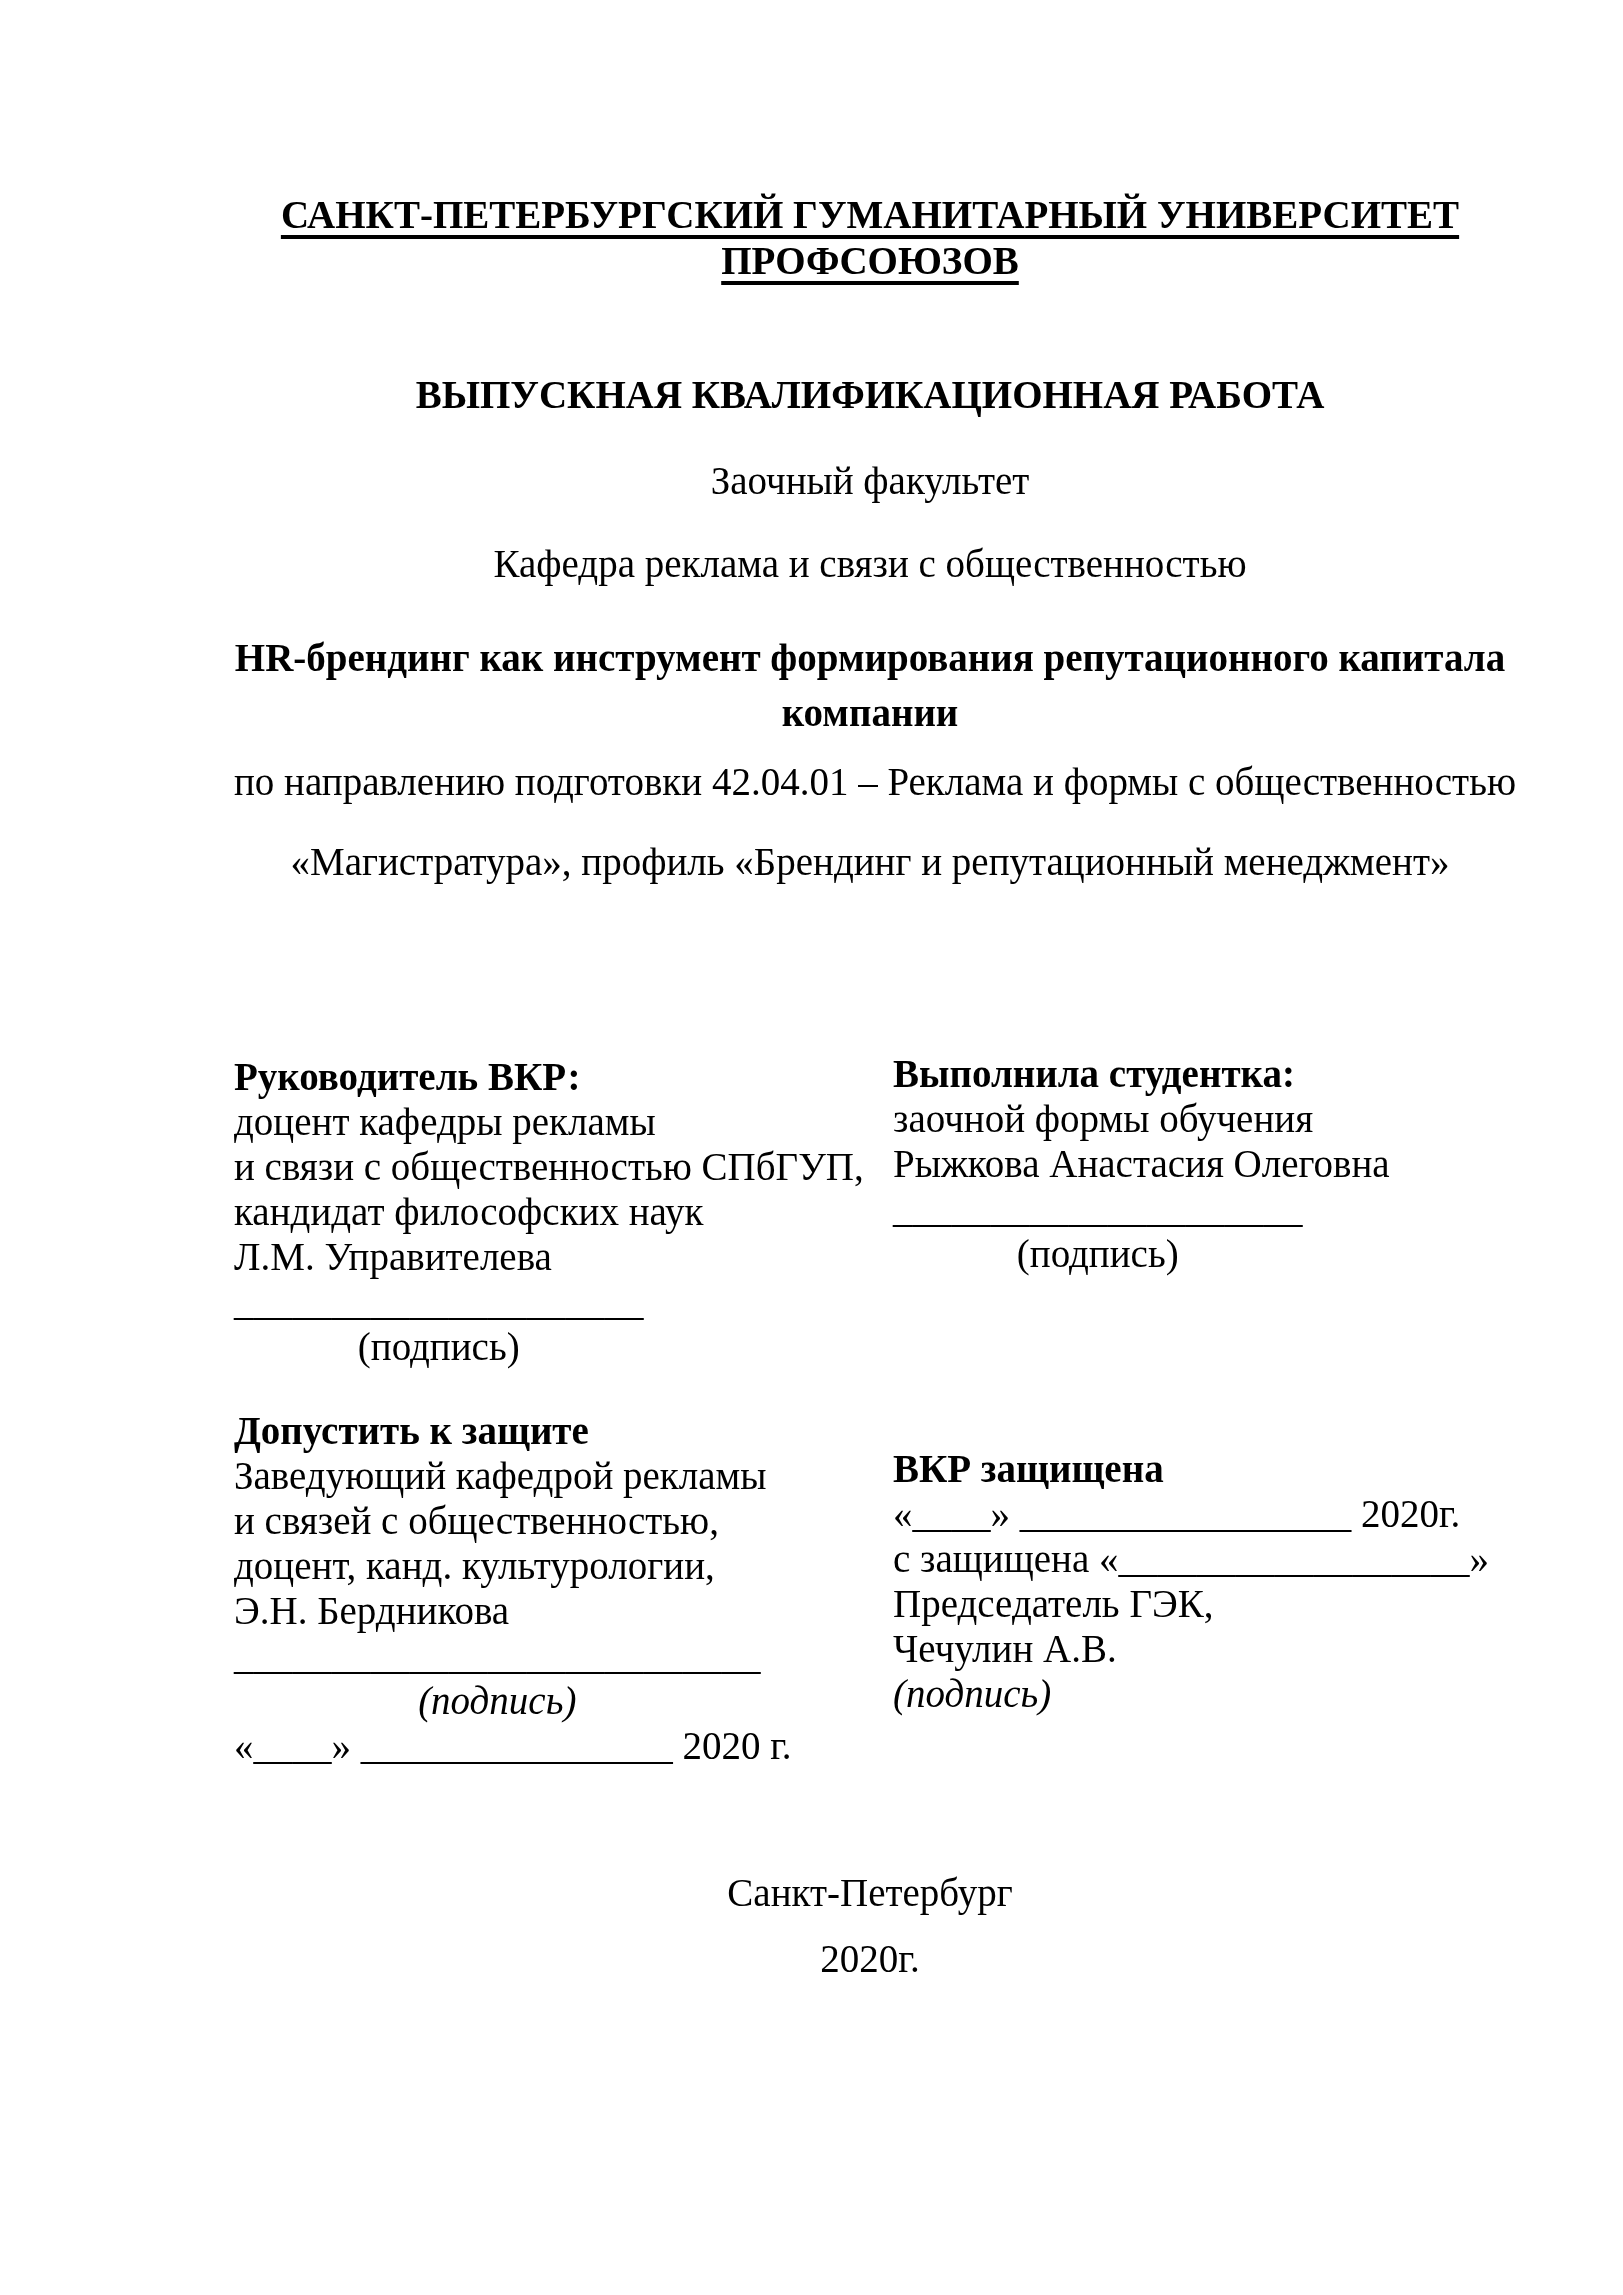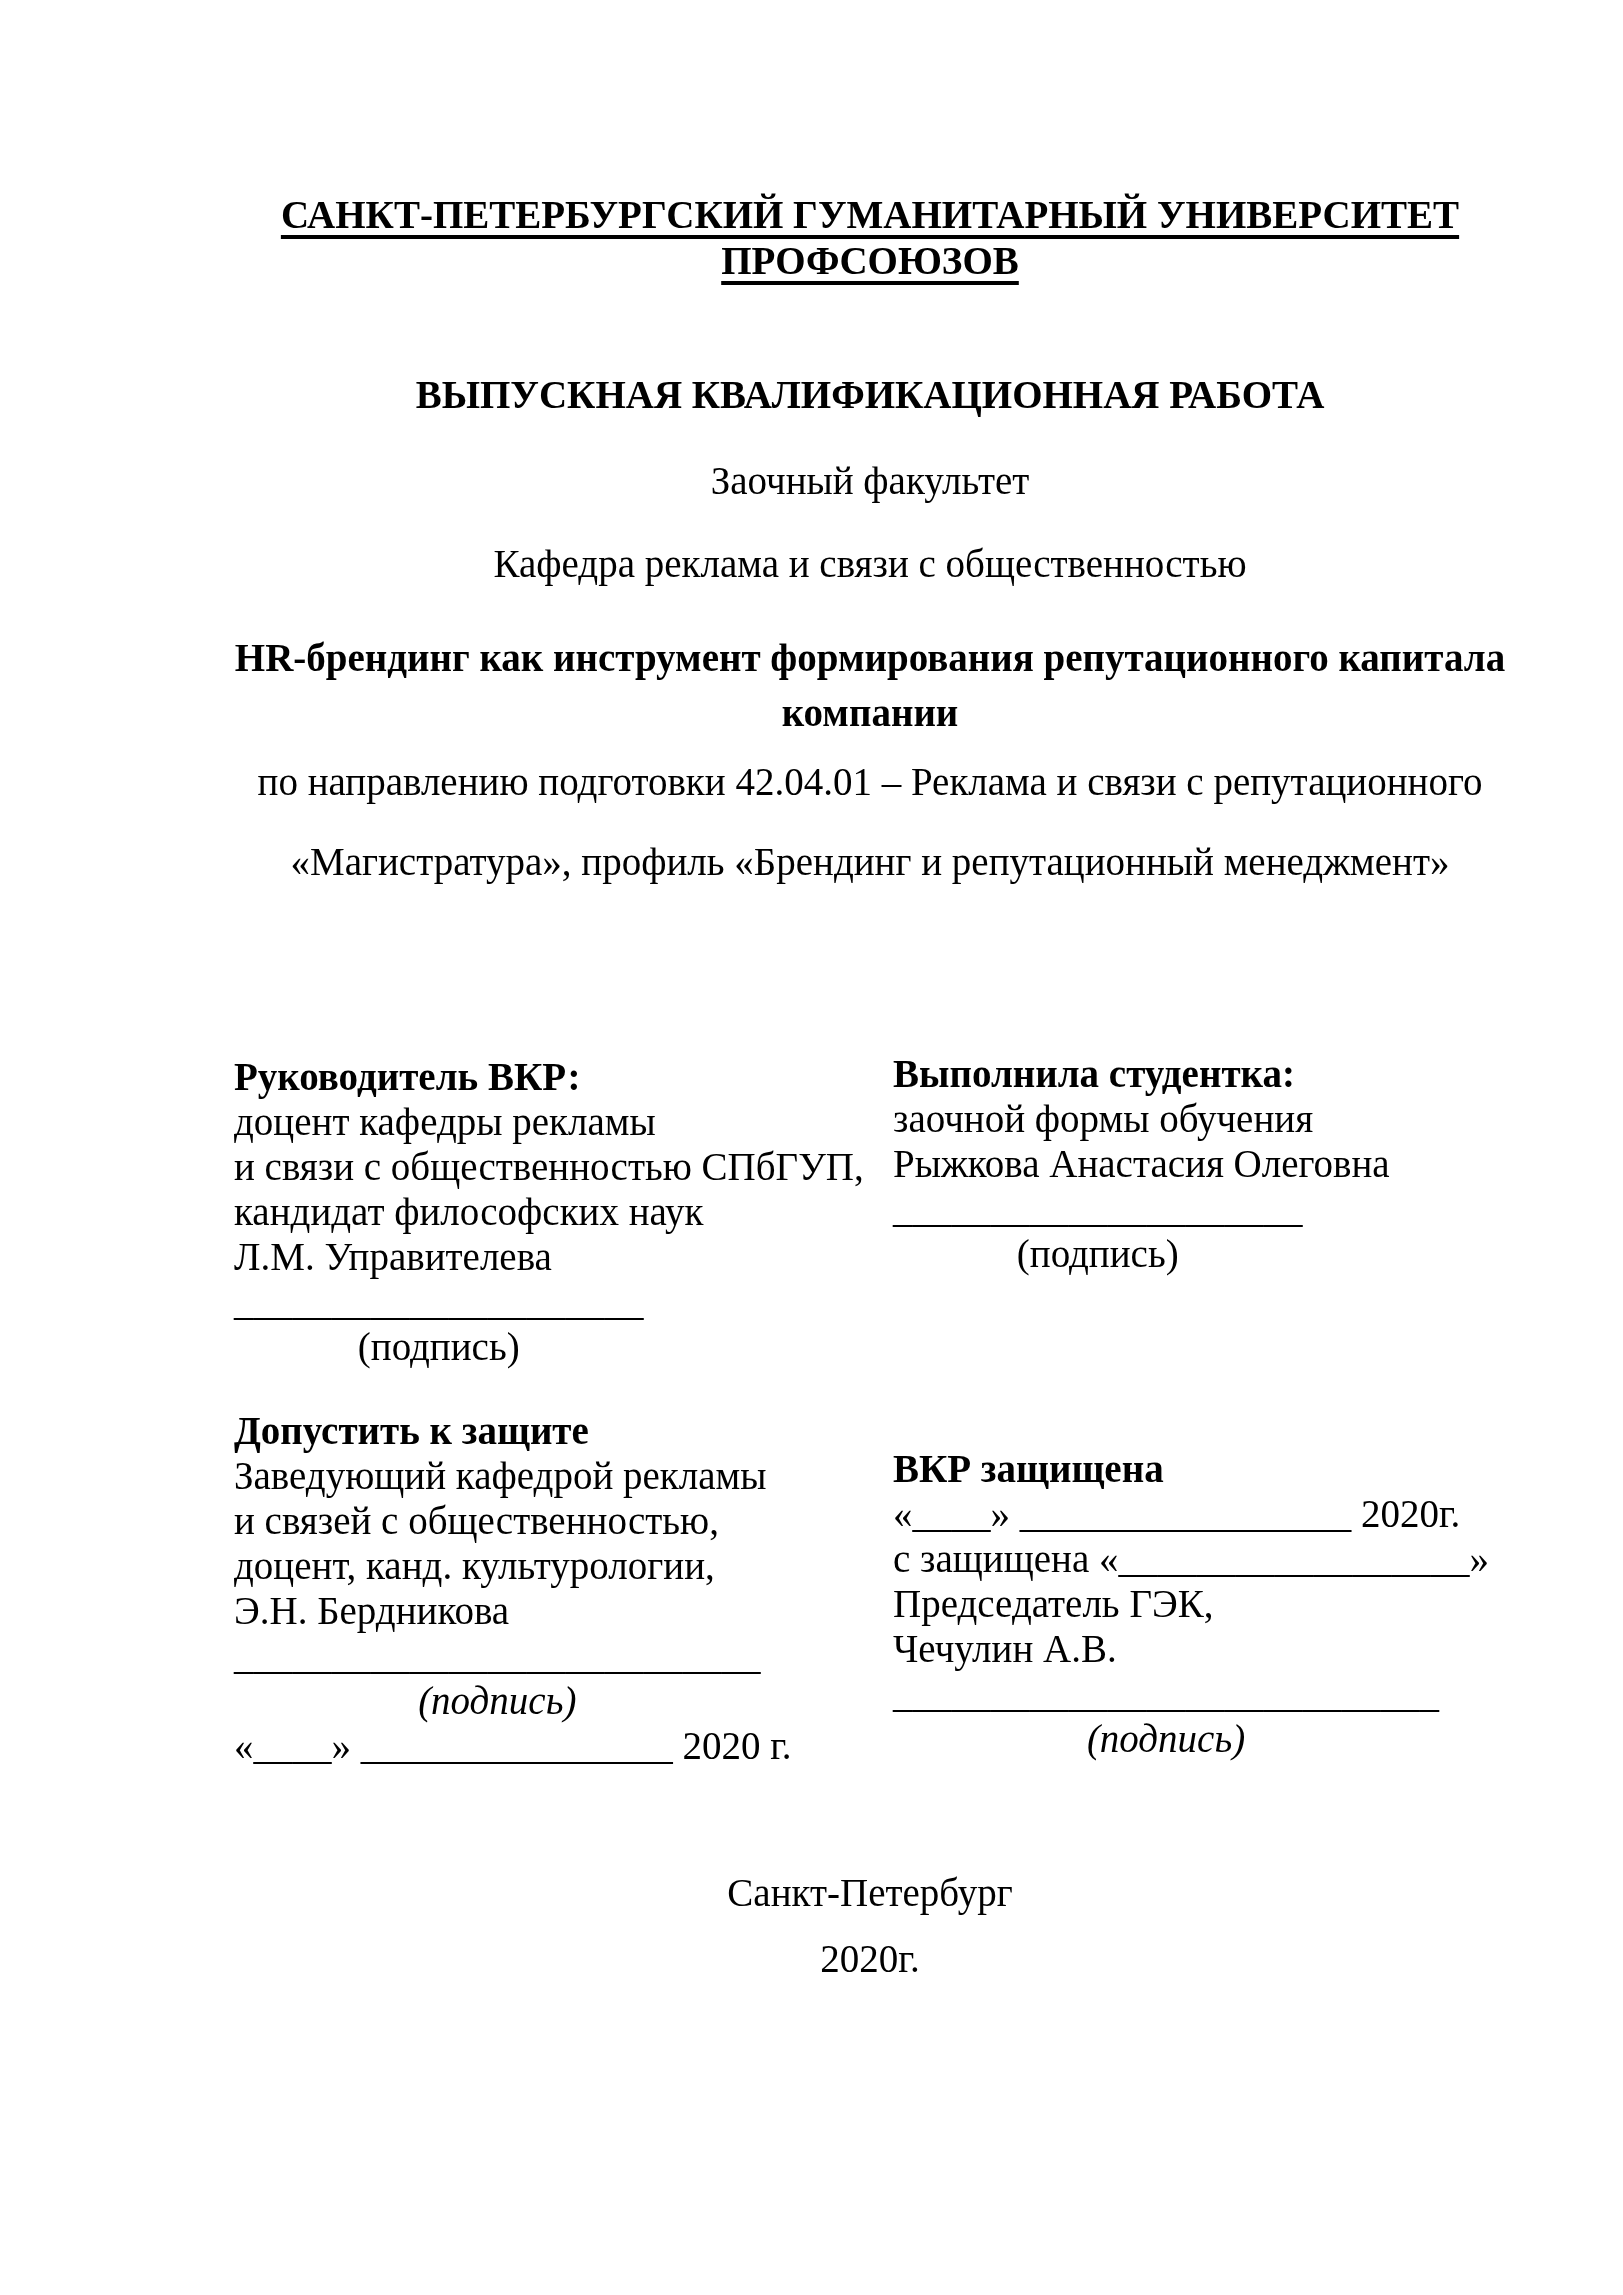--- a/index.html
+++ b/index.html
@@ -59,21 +59,21 @@
 
   <div class="center-line" style="top:458px;">Заочный факультет</div>
 
   <div class="center-line" style="top:541px;">Кафедра реклама и связи с общественностью</div>
 
   <div class="center-line bold lh70" style="top:630px;">
     <div>HR-брендинг как инструмент формирования репутационного капитала</div>
     <div>компании</div>
   </div>
 
-  <div class="center-line" style="top:759px;">по направлению подготовки 42.04.01 – Реклама и связи с репутационного</div>
+  <div class="center-line" style="top:759px;">по направлению подготовки 42.04.01 – Реклама и формы с общественностью</div>
 
   <div class="center-line" style="top:839px;">«Магистратура», профиль «Брендинг и репутационный менеджмент»</div>
 
   <div class="col-block" style="left:234px; top:1054px; width:644px;">
     <div class="bold">Руководитель ВКР:</div>
     <div>доцент кафедры рекламы</div>
     <div>и связи с общественностью СПбГУП,</div>
     <div>кандидат философских наук</div>
     <div>Л.М. Управителева</div>
     <div class="sig">
@@ -105,21 +105,20 @@
     <div>«____» ________________ 2020 г.</div>
   </div>
 
   <div class="col-block" style="left:893px; top:1402px; width:620px;margin-top:44px;">
     <div class="bold">ВКР защищена</div>
     <div>«____» _________________ 2020г.</div>
     <div>с защищена «__________________»</div>
     <div>Председатель ГЭК,</div>
     <div>Чечулин А.В.</div>
     <div class="sig">
-      <div>____________________________</div>
       <div class="sig-caption italic">(подпись)</div>
     </div>
   </div>
 
   <div class="center-line" style="top:1870px;">Санкт-Петербург</div>
   <div class="center-line" style="top:1936px;">2020г.</div>
 
 </div>
 
 

